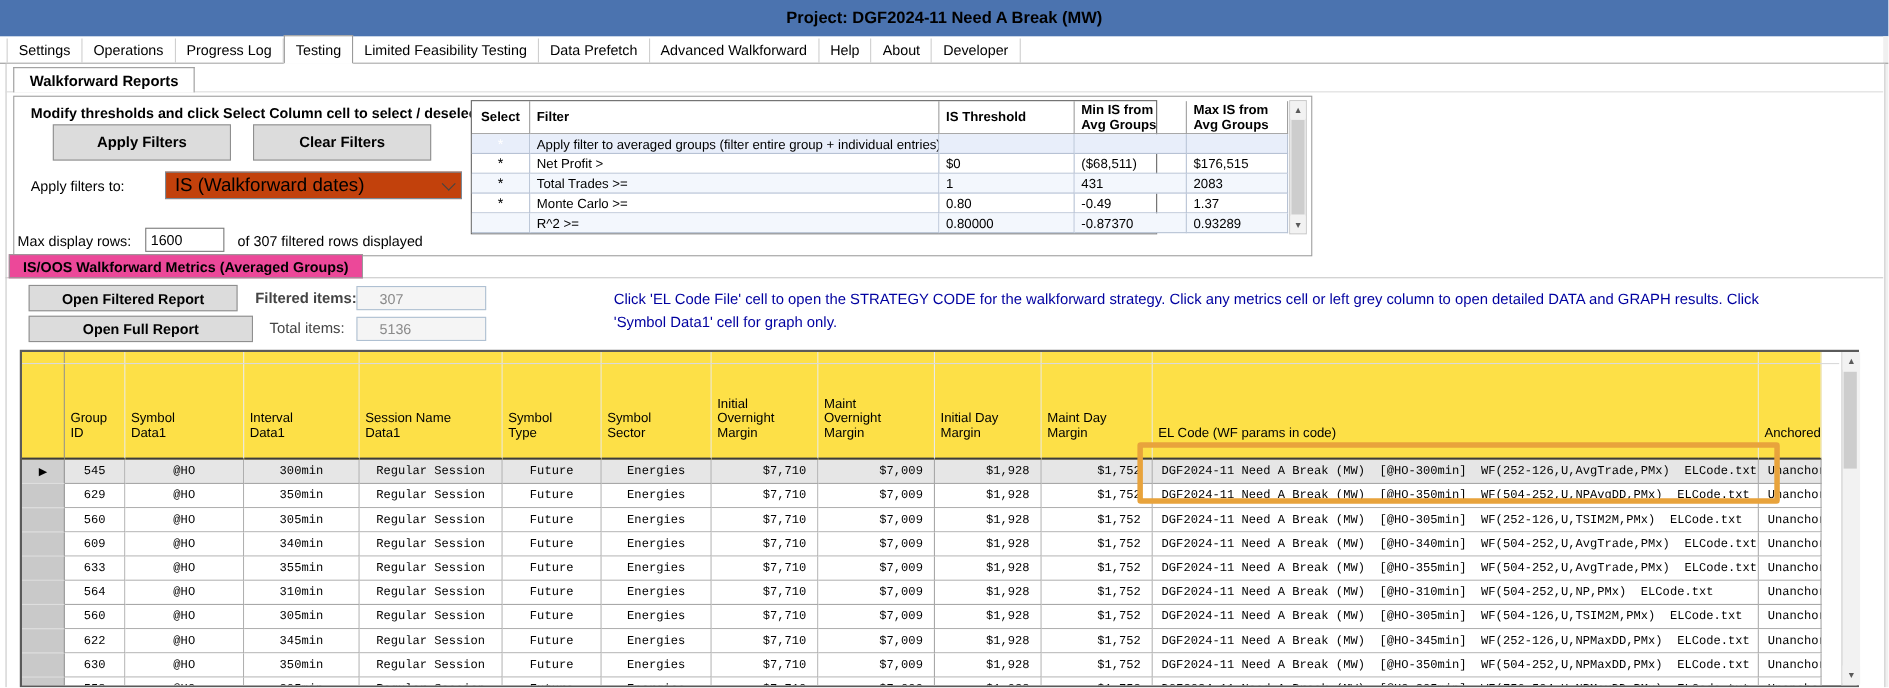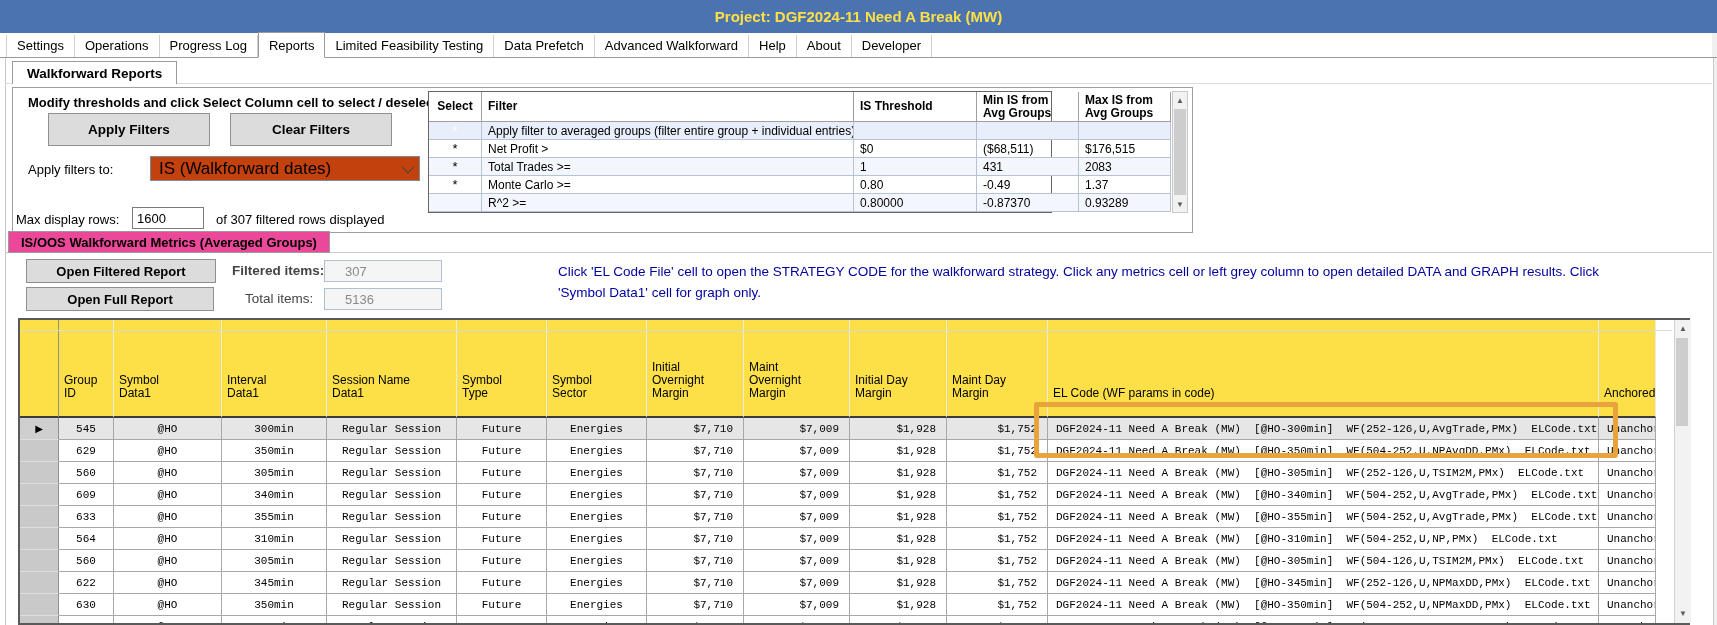--- a/index.html
+++ b/index.html
@@ -1,20 +1,20 @@
 <!DOCTYPE html>
 <html><head>
 <meta charset="utf-8">
 <style>
   html,body{margin:0;padding:0;background:#ffffff;font-family:"Liberation Sans",sans-serif;}
   #screen{position:relative;width:1717px;height:625px;overflow:hidden;background:#ffffff;}
   .abs{position:absolute;}
 
   
-  .titlebar{left:0;top:0;width:1717px;height:33px;background:#4b73af;color:#fde047;
+  .titlebar{left:0;top:0;width:1717px;height:33px;background:#4b73af;color:#000000;
     font-weight:bold;font-size:15px;display:flex;align-items:center;justify-content:center;}
 
   
   .menustrip{left:0;top:34px;width:1717px;height:24px;border-bottom:1px solid #9a9a9a;
     display:flex;align-items:flex-end;padding-left:6px;box-sizing:border-box;}
   .mtab{font-size:13px;color:#000;padding:3px 10px 4px 10px;border-right:1px solid #cfcfcf;
     white-space:nowrap;cursor:default;}
   .mtab:first-child{border-left:1px solid #cfcfcf;}
   .mtab.active{background:#fff;border:1px solid #9a9a9a;border-bottom:1px solid #fff;
     margin-bottom:-1px;padding-top:5px;position:relative;z-index:2;}
@@ -67,21 +67,21 @@
   .ft-scroll{left:1172px;top:91px;width:16px;height:122px;}
 
   
   .mline{left:5px;top:252px;width:1707px;height:1px;background:#c9c9c9;}
   .metrics-tabs{left:8px;top:231px;height:22px;display:flex;z-index:3;}
   .metab{font-size:13px;font-weight:bold;display:flex;align-items:center;padding:0 12px;
     border:1px solid #9a9a9a;background:#ec4899;white-space:nowrap;}
   .metab.active{background:#fff;border-bottom:1px solid #fff;height:23px;position:relative;z-index:4;}
 
   .btn-openfiltered{left:26px;top:259px;width:190px;height:24px;font-size:13px;}
-  .btn-openfull{left:26px;top:287px;width:188px;height:24px;font-size:13px;}
+  .btn-openfull{left:26px;top:287px;width:204px;height:24px;font-size:13px;}
   .cnt-lbl{font-size:13.5px;color:#444;}
   .fi-lbl{left:232px;top:263px;font-weight:bold;}
   .ti-lbl{left:245px;top:291px;}
   .cntbox{width:118px;height:22px;border:1px solid #afc0d2;background:#f5f5f5;color:#8a8a8a;
     font-size:13px;display:flex;align-items:center;padding:0 20px;box-sizing:border-box;}
   .fi-box{left:324px;top:260px;}
   .ti-box{left:324px;top:288px;}
   .bluetext{left:558px;top:261px;width:1075px;font-size:13.5px;color:#0000a0;line-height:21px;}
 
   
@@ -117,21 +117,21 @@
 
   <div class="abs titlebar">
     <span>Project: DGF2024-11 Need A Break (MW)</span>
   </div>
   <div class="abs edge-right"></div>
 
   <div class="abs menustrip">
     <div class="mtab">Settings</div>
     <div class="mtab">Operations</div>
     <div class="mtab">Progress Log</div>
-    <div class="mtab active">Reports</div>
+    <div class="mtab active">Testing</div>
     <div class="mtab">Limited Feasibility Testing</div>
     <div class="mtab">Data Prefetch</div>
     <div class="mtab">Advanced Walkforward</div>
     <div class="mtab">Help</div>
     <div class="mtab">About</div>
     <div class="mtab">Developer</div>
   </div>
 
   <div class="abs pageframe"></div>
   <div class="abs wfline"></div>

